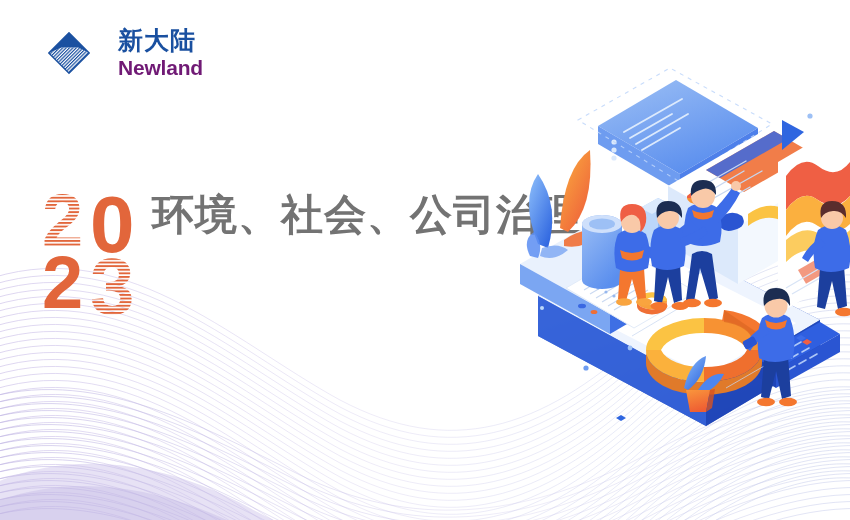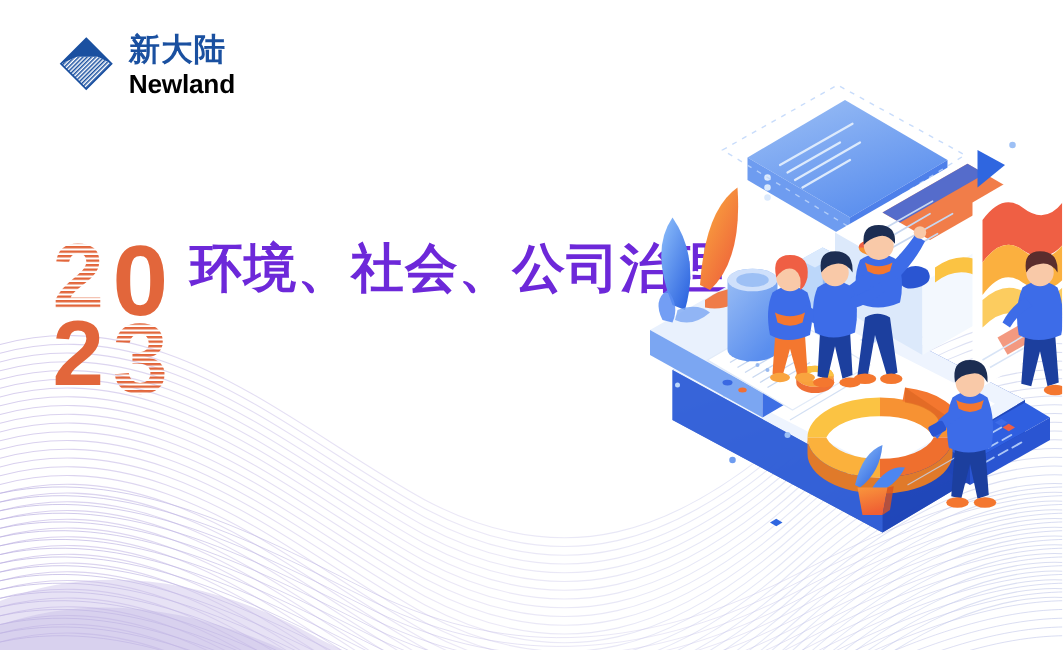--- a/index.html
+++ b/index.html
@@ -27,21 +27,22 @@
     height: 330px;
     pointer-events: none;
   }
 
   
   .logo-block {
     position: absolute;
     left: 46px;
     top: 28px;
     display: flex;
-    gap: 11px;
+    align-items: center;
+    gap: 26px;
   }
   .logo-mark {
     width: 46px;
     height: 46px;
     flex: 0 0 auto;
   }
   .logo-words {
     display: flex;
     flex-direction: column;
     line-height: 1;
@@ -49,21 +50,21 @@
   .logo-cn {
     font-size: 25px;
     font-weight: 700;
     color: #1a50a0;
     letter-spacing: 1px;
     height: 26px;
   }
   .logo-en {
     font-size: 21px;
     font-weight: 700;
-    color: #000000;
+    color: #701a75;
     letter-spacing: -0.2px;
     margin-top: 3px;
   }
 
   
   .year-block {
     position: absolute;
     left: 42px;
     top: 186px;
     width: 112px;
@@ -75,21 +76,21 @@
     position: absolute;
     left: 152px;
     top: 188px;
     color: #17568c;
   }
   .title-line {
     font-size: 42px;
     font-weight: 700;
     letter-spacing: 1px;
     line-height: 1.28;
-    color: #6d28d9;
+    color: #737373;
     white-space: nowrap;
   }
 
   
   .illustration {
     position: absolute;
     right: 0;
     top: 58px;
     width: 330px;
     height: 400px;

